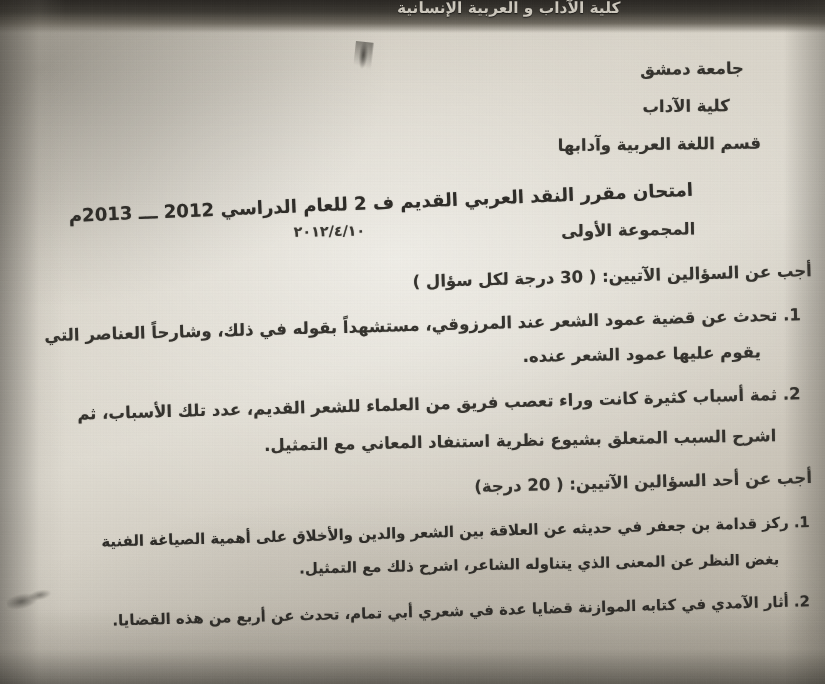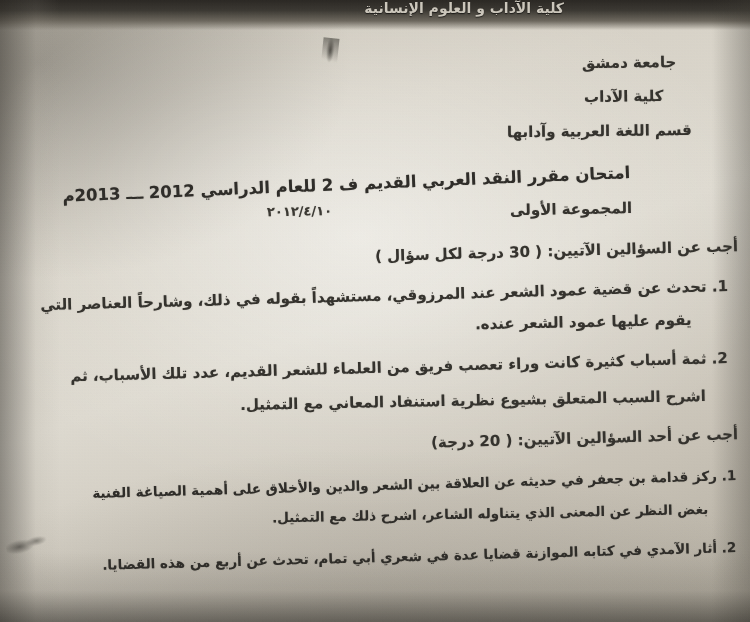--- a/index.html
+++ b/index.html
@@ -129,21 +129,21 @@
 </head>
 <body>
 
 <div id="page">
   <div id="paper"></div>
   <div id="top-shadow"></div>
   <div id="left-shadow"></div>
   <div id="right-shadow"></div>
   <div id="bottom-shadow"></div>
 
-  <div id="printed-header">كلية الآداب و العلوم الإنسانية</div>
+  <div id="printed-header">كلية الآداب و العربية الإنسانية</div>
 
   <div id="ink-mark"></div>
   <div id="corner-smudge"></div>
 
   <div class="txt hand rot-e" style="top:52px; right:74px;">جامعة دمشق</div>
 
   <div class="txt hand rot-e" style="top:86px; right:86px;">كلية الآداب</div>
 
   <div class="txt hand rot-e" style="top:120px; right:58px;">قسم اللغة العربية وآدابها</div>
 

